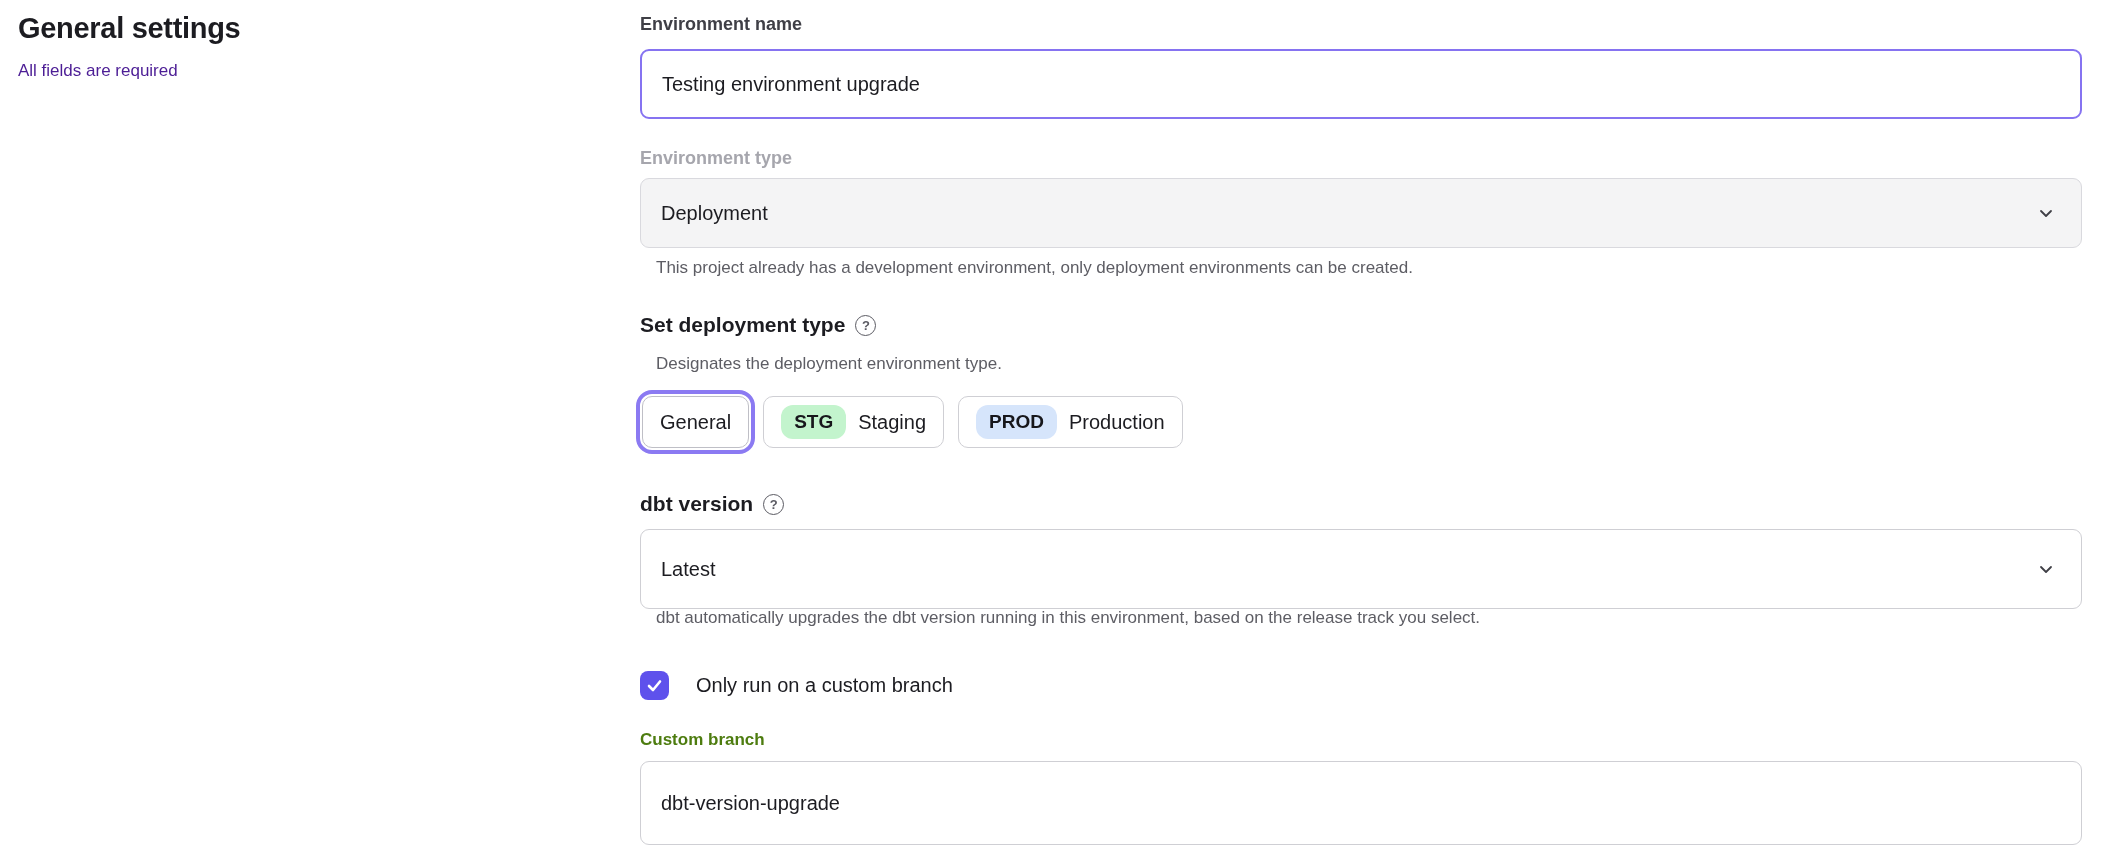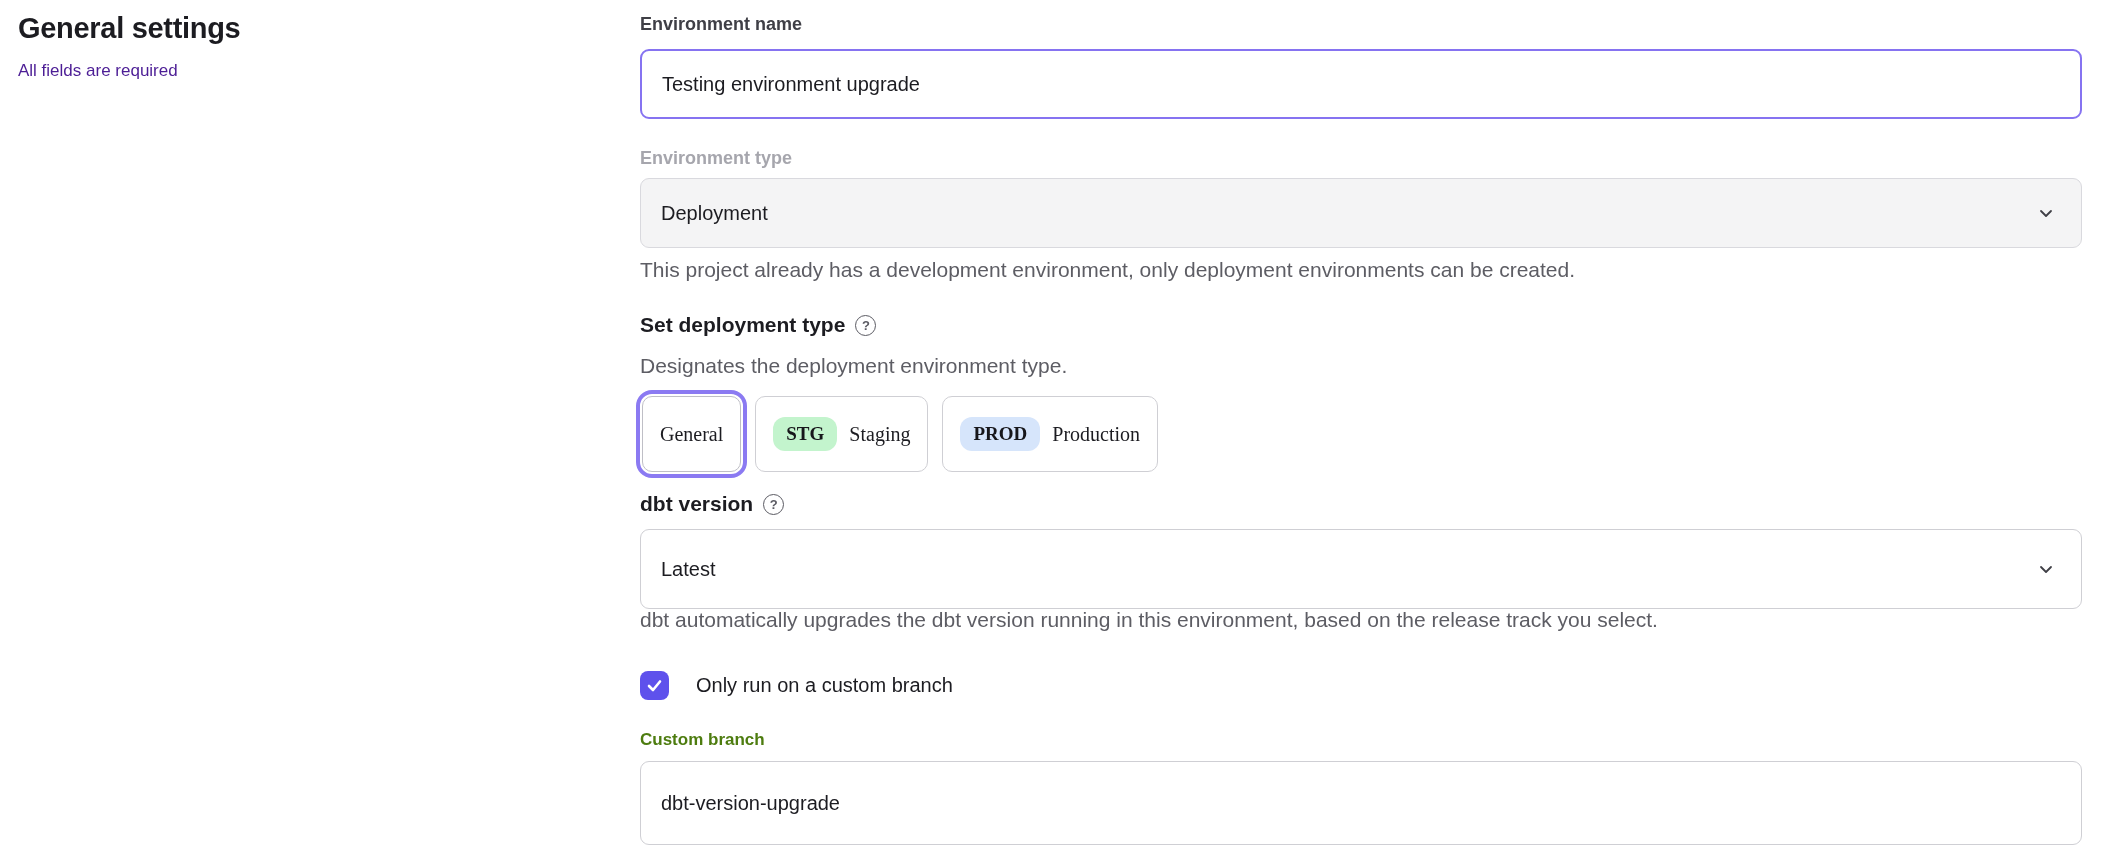--- a/index.html
+++ b/index.html
@@ -26,42 +26,42 @@
   .page-header{position:absolute;left:18px;top:12px;}
   .page-title{margin:0;font-size:29px;font-weight:700;letter-spacing:-0.3px;color:var(--dark);}
   .page-subtitle{margin:16px 0 0 0;font-size:17px;color:#4c1d95;}
 
   
   .form-col{position:absolute;left:640px;top:0;width:1442px;height:864px;}
 
   .f-label{position:absolute;left:0;font-size:18px;font-weight:700;color:var(--label);white-space:nowrap;}
   .f-label.muted{color:var(--muted-label);}
   .section-label{position:absolute;left:0;display:flex;align-items:center;gap:10px;font-size:21px;font-weight:700;color:var(--dark);white-space:nowrap;}
-  .helper{position:absolute;left:0;font-size:21px;color:var(--helper);white-space:nowrap;}
+  .helper{position:absolute;left:16px;font-size:17px;color:var(--helper);white-space:nowrap;}
 
   .text-input{
     position:absolute;left:0;width:1442px;height:70px;
     border:1px solid var(--border);border-radius:9px;background:#fff;
     font-family:inherit;font-size:20px;color:var(--dark);padding:12px 20px;outline:none;
   }
   .text-input.focused{border:2px solid var(--focus);}
 
   .select{
     position:absolute;left:0;width:1442px;height:70px;
     border:1px solid var(--border);border-radius:9px;background:#fff;
     display:flex;align-items:center;justify-content:space-between;
     padding:0 26px 0 20px;font-size:20px;color:var(--dark);cursor:pointer;
   }
   .select.disabled{background:var(--disabled-bg);border-color:#d9d9de;cursor:default;gap:31px;}
 
   .btn-row{position:absolute;left:2px;top:396px;display:flex;align-items:center;gap:14px;}
   .type-btn{
-    height:76px;display:inline-flex;align-items:center;gap:12px;
+    height:52px;display:inline-flex;align-items:center;gap:12px;
     border:1px solid var(--border);border-radius:10px;background:#fff;
-    font-family:Liberation Serif, serif;font-size:20px;color:var(--dark);padding:8px 17px;cursor:pointer;
+    font-family:Liberation Sans, sans-serif;font-size:20px;color:var(--dark);padding:8px 17px;cursor:pointer;
   }
   .type-btn.selected{outline:4px solid var(--ring);outline-offset:2px;border-color:#bfbfc6;}
   .badge{font-size:19px;font-weight:700;padding:6px 13px;border-radius:12px;color:#17171b;}
 
   .check-row{position:absolute;left:0;top:671px;display:flex;align-items:center;gap:27px;}
   .checkbox{
     width:29px;height:29px;border-radius:8px;background:var(--checkbox);
     display:flex;align-items:center;justify-content:center;cursor:pointer;flex:none;
   }
   .check-label{font-size:20px;color:var(--dark);}

